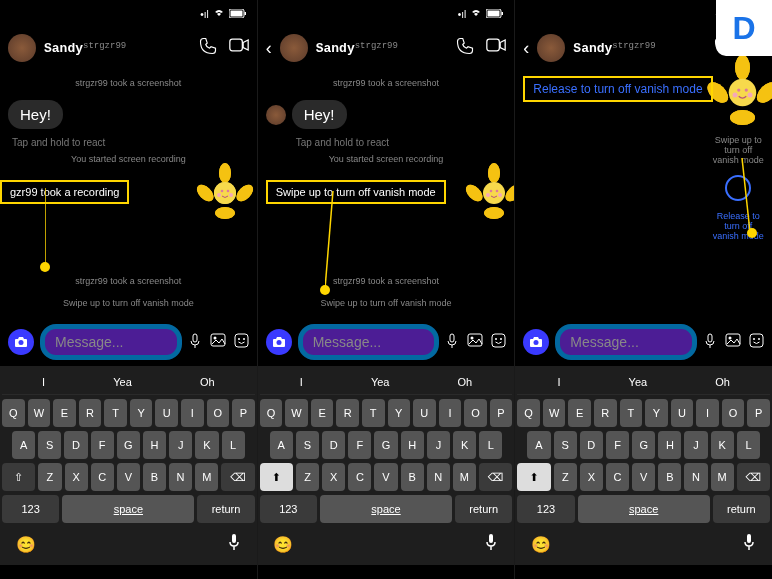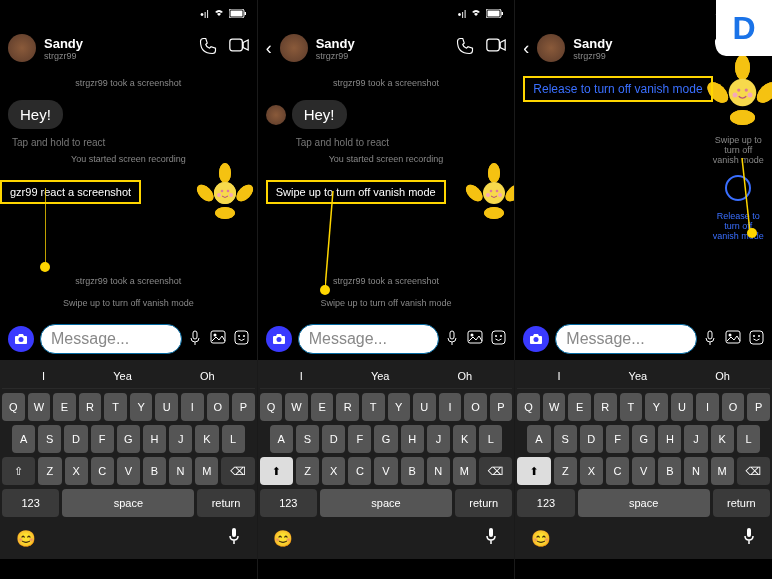--- a/index.html
+++ b/index.html
@@ -5,44 +5,44 @@
   * { margin: 0; padding: 0; box-sizing: border-box; }
   body { background: #1a1a1a; font-family: -apple-system, sans-serif; width: 772px; height: 579px; overflow: hidden; position: relative; }
   .screens { display: flex; width: 100%; height: 100%; }
   .screen { flex: 1; background: #000; color: #fff; position: relative; overflow: hidden; border-right: 1px solid #1a1a1a; }
   .screen:last-child { border-right: none; }
   .status-bar { display: flex; justify-content: flex-end; align-items: center; padding: 8px 10px; font-size: 10px; gap: 4px; }
   .header { display: flex; align-items: center; padding: 6px 8px; gap: 8px; }
   .back-chevron { font-size: 18px; color: #fff; }
   .avatar { width: 28px; height: 28px; border-radius: 50%; background: radial-gradient(circle, #8a5a3a, #5a3a2a); flex-shrink: 0; }
   .avatar-sm { width: 20px; height: 20px; }
-  .header-info { flex: 1; display: flex; flex-direction: column; }
+  .header-info { flex: 1; display: flex; flex-direction: row; font-family: Liberation Mono, monospace; }
   .contact-name { font-size: 13px; font-weight: 600; }
   .contact-handle { font-size: 9px; color: #888; }
   .header-actions { display: flex; gap: 12px; }
   .icon-btn { color: #fff; font-size: 16px; }
   .chat-body { padding: 4px 8px; font-size: 9px; color: #999; }
   .sys-msg { text-align: center; margin: 6px 0; color: #888; font-size: 9px; }
   .msg-row { display: flex; align-items: center; gap: 6px; margin: 6px 0; }
   .bubble { background: #2a2a2a; border-radius: 14px; padding: 6px 12px; font-size: 15px; color: #fff; display: inline-block; }
   .react-hint { font-size: 10px; color: #777; margin: 2px 0 0 30px; }
   .highlight-box { border: 2px solid #ffd600; padding: 4px 8px; font-size: 11px; color: #fff; display: inline-block; margin: 4px 0; }
   .highlight-blue { border-color: #ffd600; color: #3a6fff; font-size: 12px; font-weight: 500; }
   .sunflower { width: 60px; height: 60px; position: absolute; }
   .sunflower-3 { width: 75px; height: 75px; top: 55px; right: -8px; }
   .input-bar { display: flex; align-items: center; padding: 6px 8px; gap: 6px; }
   .cam-btn { width: 26px; height: 26px; border-radius: 50%; background: #3a3aff; display: flex; align-items: center; justify-content: center; font-size: 12px; flex-shrink: 0; }
-  .msg-input { flex: 1; background: #ffffff; border: 1px solid #0369a1; border-radius: 16px; padding: 5px 10px; font-size: 16px; color: #888; }
+  .msg-input { flex: 1; background: #4c1d95; border: 5px solid #0369a1; border-radius: 16px; padding: 5px 10px; font-size: 14px; color: #888; }
   .input-icons { display: flex; gap: 8px; font-size: 14px; }
   .keyboard { background: #1e1e1e; padding: 4px 2px; }
   .suggestions { display: flex; justify-content: space-around; padding: 6px; font-size: 11px; color: #fff; border-bottom: 1px solid #2a2a2a; }
   .kb-row { display: flex; justify-content: center; gap: 3px; margin: 4px 0; }
   .key { background: #555; color: #fff; border-radius: 4px; min-width: 20px; height: 28px; display: flex; align-items: center; justify-content: center; font-size: 11px; flex: 1; }
   .key-dark { background: #3a3a3a; }
-  .key-wide { flex: 3; }
+  .key-wide { flex: 3; text-decoration: underline; }
   .key-med { flex: 1.3; }
   .key-shift { background: #ddd; color: #000; }
   .kb-bottom { display: flex; justify-content: space-between; align-items: center; padding: 6px 14px; font-size: 16px; }
   .vanish-swipe { text-align: center; font-size: 9px; color: #888; margin: 4px auto; }
   .vanish-ring { width: 26px; height: 26px; border: 2px solid #3a6fff; border-radius: 50%; margin: 6px auto; }
   .vanish-release { text-align: center; font-size: 9px; color: #3a6fff; margin: 4px auto; }
   .marker-dot { position: absolute; width: 10px; height: 10px; background: #ffd600; border-radius: 50%; }
   .d-logo { position: absolute; top: 0; right: 0; width: 56px; height: 56px; background: #fff; border-radius: 0 0 0 10px; display: flex; align-items: center; justify-content: center; font-size: 32px; font-weight: 700; color: #1a73e8; }
   .vanish-bottom-area { flex: 1; display: flex; flex-direction: column; justify-content: center; align-items: center; padding-bottom: 10px; }
 </style>
@@ -88,21 +88,21 @@
       </div>
     </div>
     <div class="chat-body" style="display:flex;flex-direction:column;height:250px;position:relative;">
       <div class="sys-msg">strgzr99 took a screenshot</div>
       <div class="msg-row">
         <span class="bubble">Hey!</span>
       </div>
       <div class="react-hint" style="margin-left:4px;">Tap and hold to react</div>
       <div class="sys-msg">You started screen recording</div>
       <div style="margin-top:6px;">
-        <span class="highlight-box" style="margin-left:-8px;">gzr99 react a screenshot</span>
+        <span class="highlight-box" style="margin-left:-8px;">gzr99 took a recording</span>
       </div>
       <svg class="sunflower" style="right:2px;top:95px;" viewBox="0 0 60 60">
         <g transform="translate(30,30)">
           <circle r="11" fill="#f7d94c"></circle>
           <g fill="#f5c211">
               <ellipse cx="0" cy="-20" rx="6" ry="10"></ellipse>
               <ellipse cx="14" cy="-14" rx="6" ry="10" transform="rotate(45)"></ellipse>
               <ellipse cx="20" cy="0" rx="6" ry="10" transform="rotate(90)"></ellipse>
               <ellipse cx="14" cy="14" rx="6" ry="10" transform="rotate(135)"></ellipse>
               <ellipse cx="0" cy="20" rx="6" ry="10" transform="rotate(180)"></ellipse>

